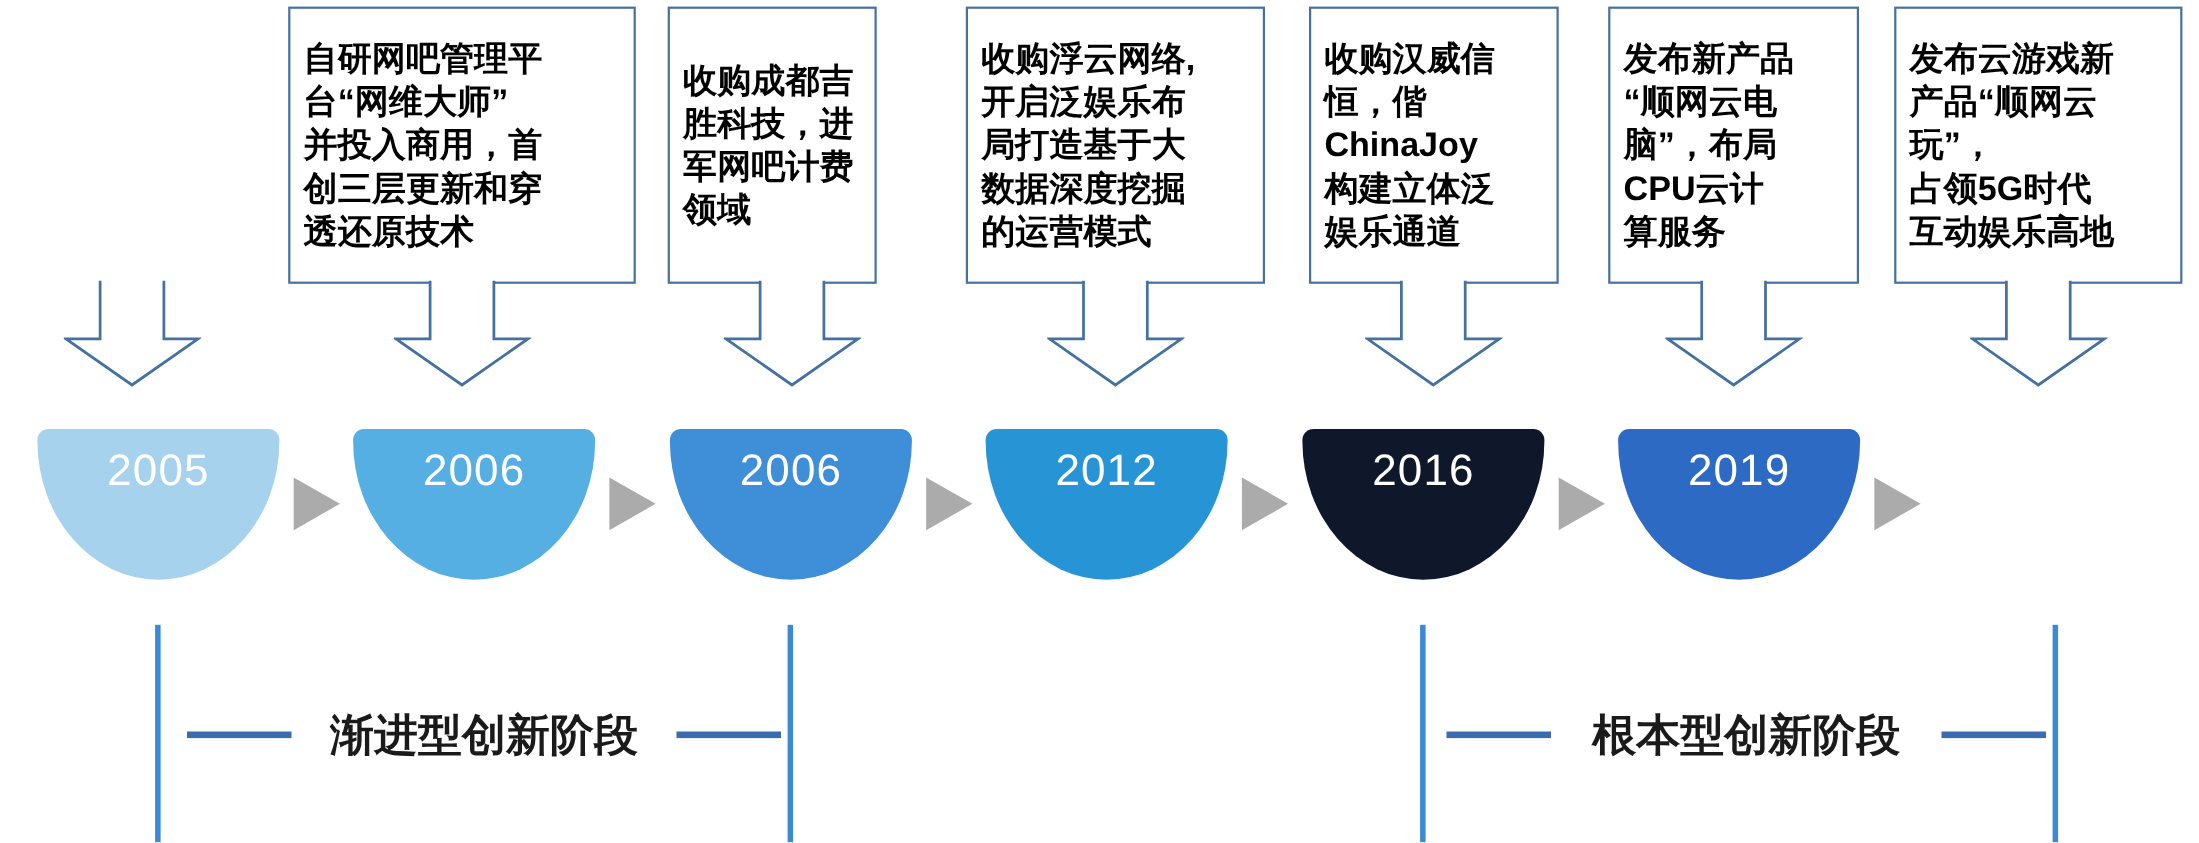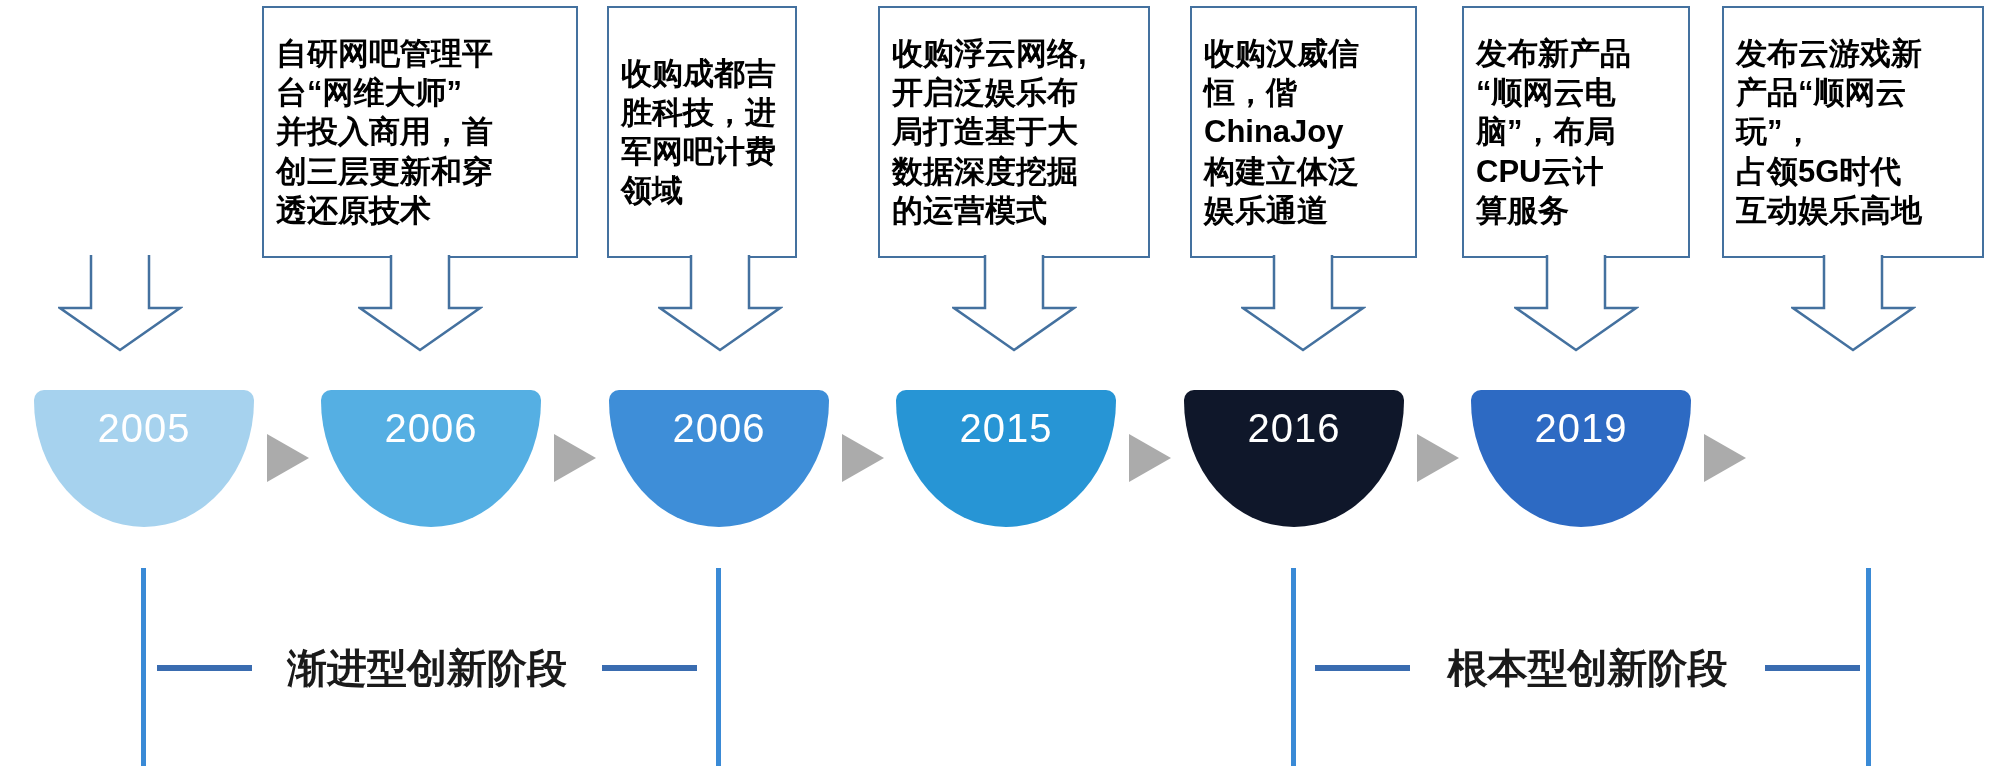--- a/index.html
+++ b/index.html
@@ -144,21 +144,21 @@
     <div class="box-text">收购浮云网络,
 开启泛娱乐布
 局打造基于大
 数据深度挖掘
 的运营模式</div>
   </div>
   <svg class="callout-arrow" style="left:952px;" viewBox="0 0 125 98">
     <polyline points="33,0 33,53 2,53 62,95 122,53 91,53 91,0" fill="#ffffff" stroke="#44719F" stroke-width="2.5"></polyline>
   </svg>
   <div class="semi" style="left: 896px; background: rgb(39, 149, 213);">
-    <span class="year">2015</span>
+    <span class="year">2012</span>
   </div>
 
   <div class="tri-right" style="left:1129px;"></div>
 
   <div class="callout-box" style="left:1190px;width:227px;">
     <div class="box-text">收购汉威信
 恒，偕
 ChinaJoy
 构建立体泛
 娱乐通道</div>
@@ -197,21 +197,21 @@
   </div>
   <svg class="callout-arrow" style="left:1791px;" viewBox="0 0 125 98">
     <polyline points="33,0 33,53 2,53 62,95 122,53 91,53 91,0" fill="#ffffff" stroke="#44719F" stroke-width="2.5"></polyline>
   </svg>
 
   <div class="vline" style="left:141px;"></div>
   <div class="vline" style="left:716px;"></div>
   <div class="vline" style="left:1291px;"></div>
   <div class="vline" style="left:1866px;"></div>
 
-  <div class="phase-group" style="left:157px;width:540px;">
+  <div class="phase-group" style="left:170px;width:540px;">
     <div class="dash"></div>
     <div class="phase-label">渐进型创新阶段</div>
     <div class="dash"></div>
   </div>
 
 
   <div class="phase-group" style="left:1315px;width:545px;">
     <div class="dash"></div>
     <div class="phase-label">根本型创新阶段</div>
     <div class="dash"></div>

